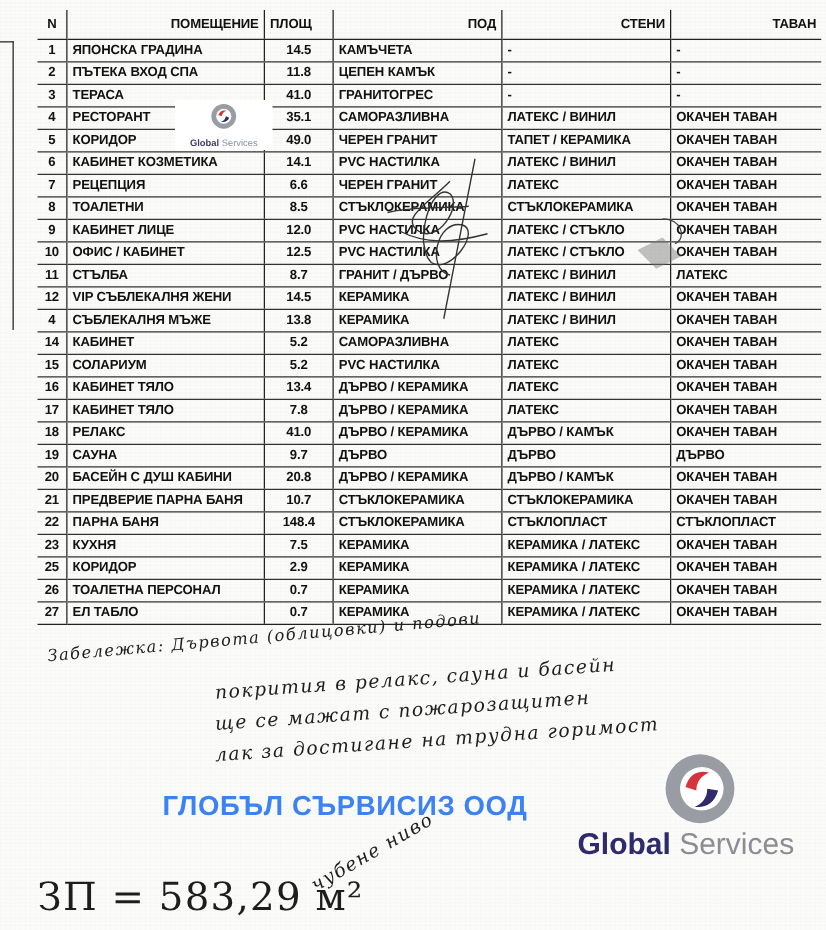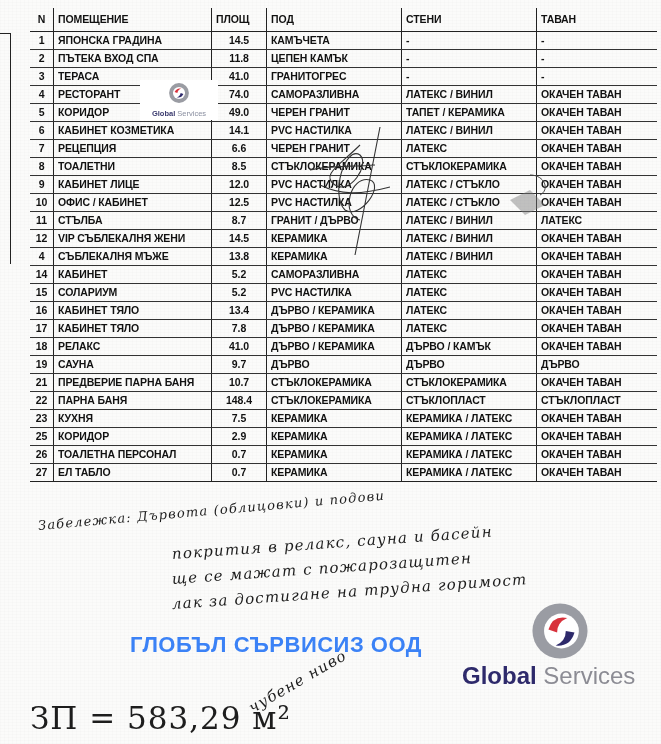--- a/index.html
+++ b/index.html
@@ -26,21 +26,21 @@
     border-collapse: collapse;
     font-weight: bold; font-size: 10.5px;
     letter-spacing: -0.1px;
   }
   table.rooms th, table.rooms td {
     padding: 0 4px; height: 17px; line-height: 17px;
     white-space: nowrap; overflow: hidden;
     border-bottom: 1px solid #333;
   }
   table.rooms th {
-    height: 23px; line-height: 23px; text-align: left; font-size: 10.5px;
+    height: 23px; line-height: 23px; text-align: right; font-size: 10.5px;
     border-bottom: 1.5px solid #222;
   }
   table.rooms td + td, table.rooms th + th { border-left: 1.5px solid #222; }
   .c-n { width: 15px; text-align: center !important; }
   .c-room { width: 149px; }
   .c-area { width: 46px; text-align: center; }
   .c-floor { width: 126px; }
   .c-walls { width: 126px; }
   .c-ceil { width: 112px; }
   table.rooms tr:last-child td { border-bottom: 1.5px solid #222; margin-left: 20px; }
@@ -109,21 +109,21 @@
         <td class="c-n">3</td>
         <td class="c-room">ТЕРАСА</td>
         <td class="c-area">41.0</td>
         <td class="c-floor">ГРАНИТОГРЕС</td>
         <td class="c-walls">-</td>
         <td class="c-ceil">-</td>
       </tr>
       <tr>
         <td class="c-n">4</td>
         <td class="c-room">РЕСТОРАНТ</td>
-        <td class="c-area">74.0</td>
+        <td class="c-area">35.1</td>
         <td class="c-floor">САМОРАЗЛИВНА</td>
         <td class="c-walls">ЛАТЕКС / ВИНИЛ</td>
         <td class="c-ceil">ОКАЧЕН ТАВАН</td>
       </tr>
       <tr>
         <td class="c-n">5</td>
         <td class="c-room">КОРИДОР</td>
         <td class="c-area">49.0</td>
         <td class="c-floor">ЧЕРЕН ГРАНИТ</td>
         <td class="c-walls">ТАПЕТ / КЕРАМИКА</td>
@@ -233,20 +233,28 @@
         <td class="c-walls">ДЪРВО / КАМЪК</td>
         <td class="c-ceil">ОКАЧЕН ТАВАН</td>
       </tr>
       <tr>
         <td class="c-n">19</td>
         <td class="c-room">САУНА</td>
         <td class="c-area">9.7</td>
         <td class="c-floor">ДЪРВО</td>
         <td class="c-walls">ДЪРВО</td>
         <td class="c-ceil">ДЪРВО</td>
+      </tr>
+      <tr>
+        <td class="c-n">20</td>
+        <td class="c-room">БАСЕЙН С ДУШ КАБИНИ</td>
+        <td class="c-area">20.8</td>
+        <td class="c-floor">ДЪРВО / КЕРАМИКА</td>
+        <td class="c-walls">ДЪРВО / КАМЪК</td>
+        <td class="c-ceil">ОКАЧЕН ТАВАН</td>
       </tr>
       <tr>
         <td class="c-n">21</td>
         <td class="c-room">ПРЕДВЕРИЕ ПАРНА БАНЯ</td>
         <td class="c-area">10.7</td>
         <td class="c-floor">СТЪКЛОКЕРАМИКА</td>
         <td class="c-walls">СТЪКЛОКЕРАМИКА</td>
         <td class="c-ceil">ОКАЧЕН ТАВАН</td>
       </tr>
       <tr>

